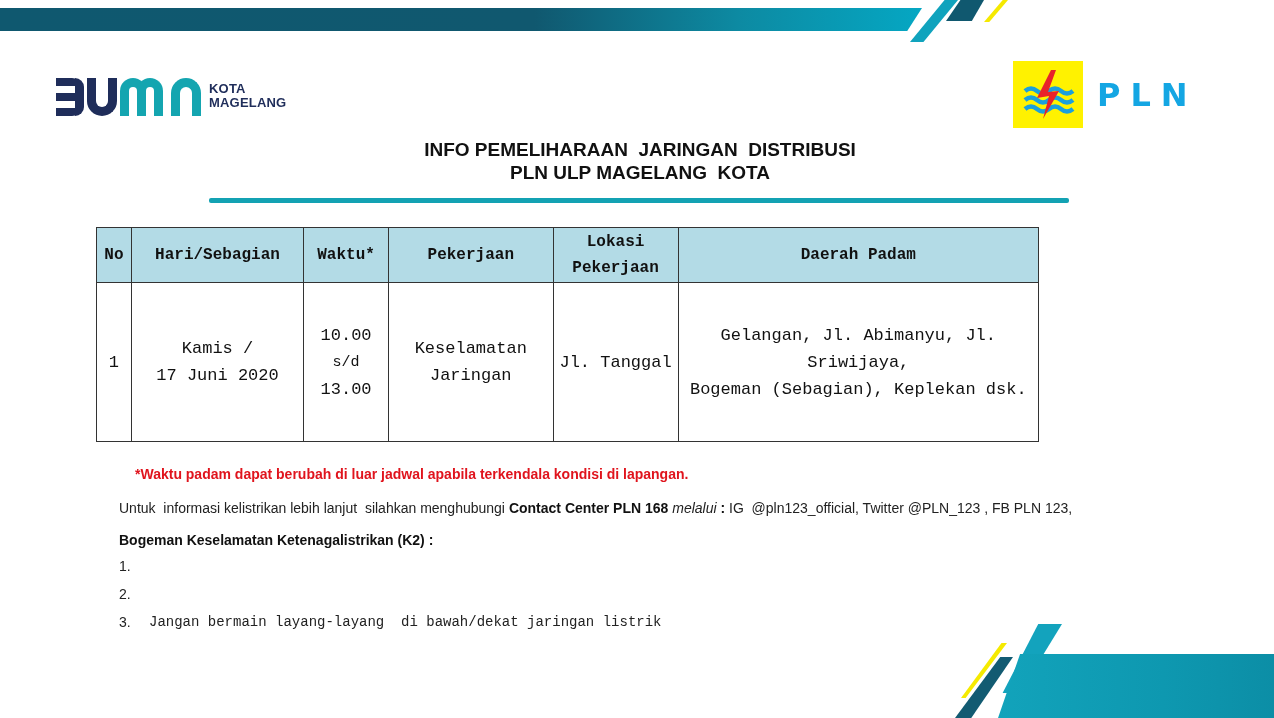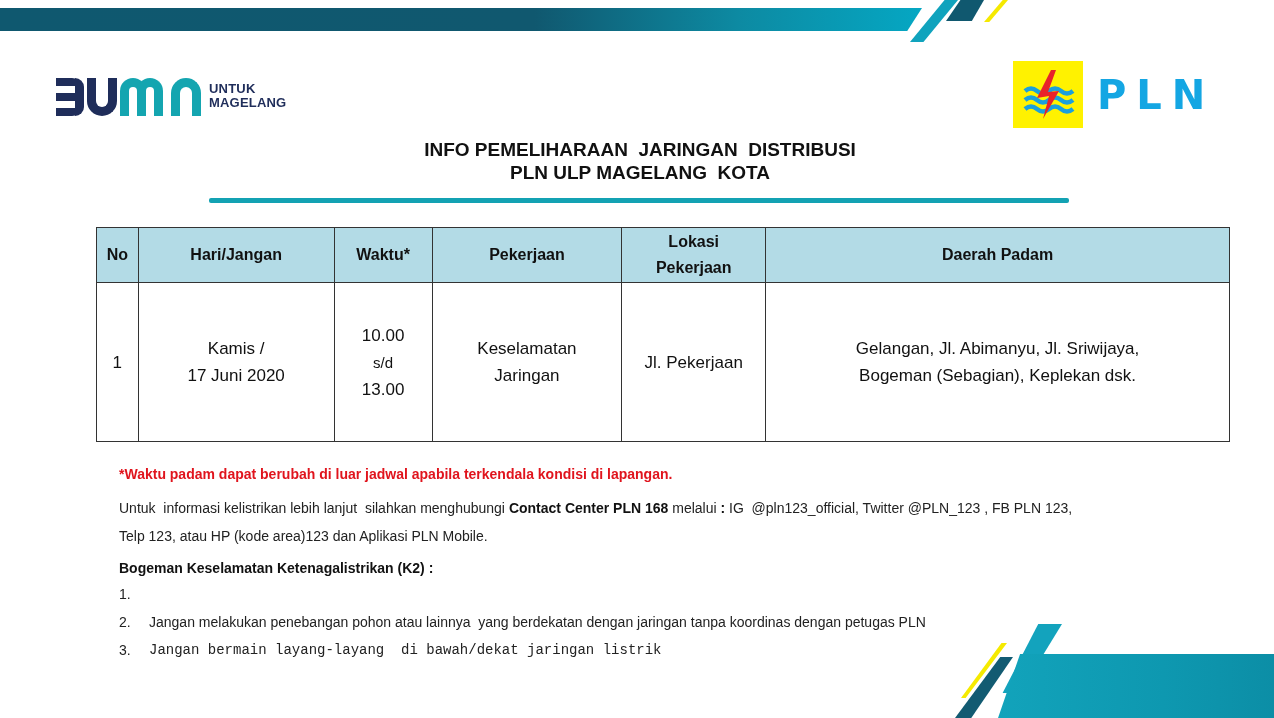--- a/index.html
+++ b/index.html
@@ -42,39 +42,39 @@
     .bumn-m .arch { position: absolute; top: 0; width: 26px; height: 38px; border: 9px solid #14a5b0; border-bottom: none; border-radius: 13px 13px 0 0; }
     .bumn-m .a1 { left: 0; }
     .bumn-m .a2 { left: 17px; }
     .bumn-n { width: 30px; height: 38px; border: 9px solid #14a5b0; border-bottom: none; border-radius: 15px 15px 0 0; }
     .bumn-text { margin-left: 8px; font-weight: bold; font-size: 13px; line-height: 14px; color: #1f2d5a; letter-spacing: 0.2px; }
 
     
     .pln-logo { position: absolute; left: 1013px; top: 61px; display: flex; align-items: center; }
     .pln-mark { width: 70px; height: 67px; background: #fff200; position: relative; overflow: hidden; }
     .pln-mark svg { position: absolute; left: 0; top: 0; }
-    .pln-text { margin-left: 14px; font-weight: bold; font-size: 40px; color: #14a6e3; letter-spacing: 10px; font-family: "DejaVu Sans", sans-serif; }
+    .pln-text { margin-left: 14px; font-weight: bold; font-size: 32px; color: #14a6e3; letter-spacing: 10px; font-family: "DejaVu Sans", sans-serif; }
 
     
     .title { position: absolute; left: 0; width: 1280px; top: 138px; text-align: center; font-weight: bold; font-size: 19px; line-height: 23px; color: #111; }
     .title-rule { position: absolute; left: 209px; top: 198px; width: 860px; height: 5px; background: #13a2b3; border-radius: 2px; }
 
     
     .schedule-table {
-      position: absolute; left: 96px; top: 227px; width: 1134px;
-      border-collapse: collapse; font-family: Liberation Sans, sans-serif;
+      position: absolute; left: 96px; top: 227px; width: 943px;
+      border-collapse: collapse; font-family: Liberation Mono, monospace;
     }
     .schedule-table th, .schedule-table td { border: 1px solid #333; text-align: center; vertical-align: middle; }
     .schedule-table th { background: #b3dbe6; height: 55px; font-weight: bold; font-size: 16px; line-height: 26px; color: #111; }
     .schedule-table td { height: 159px; font-size: 17px; line-height: 27px; color: #111; }
     .schedule-table td .small { font-size: 15px; }
 
     
     .notes { position: absolute; left: 119px; top: 465px; width: 1070px; font-size: 14px; color: #222; }
-    .note-red { color: #e0141d; font-weight: bold; font-size: 14px; line-height: 18px; }
+    .note-red { color: #e0141d; font-weight: bold; font-size: 14px; line-height: 18px; margin-left: 16px; }
     .note-info { margin-top: 11px; line-height: 28px; font-size: 14px; }
     .note-info b { color: #111; }
     .k2-title { margin-top: 8px; font-weight: bold; font-size: 14px; line-height: 20px; color: #111; }
     .k2-list { list-style: none; margin-top: 2px; }
     .k2-list li { display: flex; line-height: 28px; font-size: 14px; }
     .k2-list .num { width: 30px; flex: none; }
 
     
     .bottom-bar {
       position: absolute; left: 998px; top: 654px; width: 276px; height: 64px;
@@ -115,21 +115,21 @@
         <div class="bv"></div>
       </div>
     <div class="bumn-u"></div>
     <div class="bumn-m">
         <div class="arch a1"></div>
         <div class="arch a2"></div>
       </div>
     <div class="bumn-n"></div>
   </div>
   <div class="bumn-text">
-    <div>UNTUK</div>
+    <div>KOTA</div>
     <div>MAGELANG</div>
   </div>
 </div>
 
 <div class="pln-logo">
   <div class="pln-mark">
     <svg width="70" height="67" viewBox="0 0 70 67">
       <path d="M12 30 q6 -5 12 0 t12 0 t12 0 t12 0" stroke="#1ba0dc" stroke-width="4.5" fill="none"></path>
       <path d="M12 39 q6 -5 12 0 t12 0 t12 0 t12 0" stroke="#1ba0dc" stroke-width="4.5" fill="none"></path>
       <path d="M12 48 q6 -5 12 0 t12 0 t12 0 t12 0" stroke="#1ba0dc" stroke-width="4.5" fill="none"></path>
@@ -150,21 +150,21 @@
     <col style="width:40px">
     <col style="width:188px">
     <col style="width:94px">
     <col style="width:182px">
     <col style="width:138px">
     <col style="width:445px">
   </colgroup>
   <thead>
     <tr>
       <th>No</th>
-      <th>Hari/Jangan</th>
+      <th>Hari/Sebagian</th>
       <th>Waktu*</th>
       <th>Pekerjaan</th>
       <th>
         <div>Lokasi</div>
         <div>Pekerjaan</div>
       </th>
       <th>Daerah Padam</th>
     </tr>
   </thead>
   <tbody>
@@ -176,44 +176,42 @@
       </td>
       <td>
         <div>10.00</div>
         <div class="small">s/d</div>
         <div>13.00</div>
       </td>
       <td>
         <div>Keselamatan</div>
         <div>Jaringan</div>
       </td>
-      <td>Jl. Pekerjaan</td>
+      <td>Jl. Tanggal</td>
       <td>
         <div>Gelangan, Jl. Abimanyu, Jl. Sriwijaya,</div>
         <div>Bogeman (Sebagian), Keplekan dsk.</div>
       </td>
     </tr>
   </tbody>
 </table>
 
 <div class="notes">
   <div class="note-red">*Waktu padam dapat berubah di luar jadwal apabila terkendala kondisi di lapangan.</div>
   <div class="note-info">
-    <span style="white-space:pre;text-align:right;">Untuk  informasi kelistrikan lebih lanjut  silahkan menghubungi </span><b>Contact Center PLN 168</b><span style="white-space:pre;"> melalui </span><b>:</b><span style="white-space:pre;"> IG  @pln123_official, Twitter @PLN_123 , FB PLN 123,</span>
+    <span style="white-space:pre;text-align:right;">Untuk  informasi kelistrikan lebih lanjut  silahkan menghubungi </span><b>Contact Center PLN 168</b><span style="white-space:pre;font-style:italic;"> melalui </span><b>:</b><span style="white-space:pre;"> IG  @pln123_official, Twitter @PLN_123 , FB PLN 123,</span>
     <br>
-    <span>Telp 123, atau HP (kode area)123 dan Aplikasi PLN Mobile.</span>
   </div>
   <div class="k2-title">Bogeman Keselamatan Ketenagalistrikan (K2) :</div>
   <ul class="k2-list">
     <li>
       <span class="num">1.</span>
     </li>
     <li>
       <span class="num">2.</span>
-      <span style="white-space:pre;">Jangan melakukan penebangan pohon atau lainnya  yang berdekatan dengan jaringan tanpa koordinas dengan petugas PLN</span>
     </li>
     <li>
       <span class="num">3.</span>
       <span style="white-space:pre;font-family:Liberation Mono, monospace;">Jangan bermain layang-layang  di bawah/dekat jaringan listrik</span>
     </li>
   </ul>
 </div>
 
 <div class="bottom-slash-3"></div>
 <div class="bottom-slash-2"></div>

